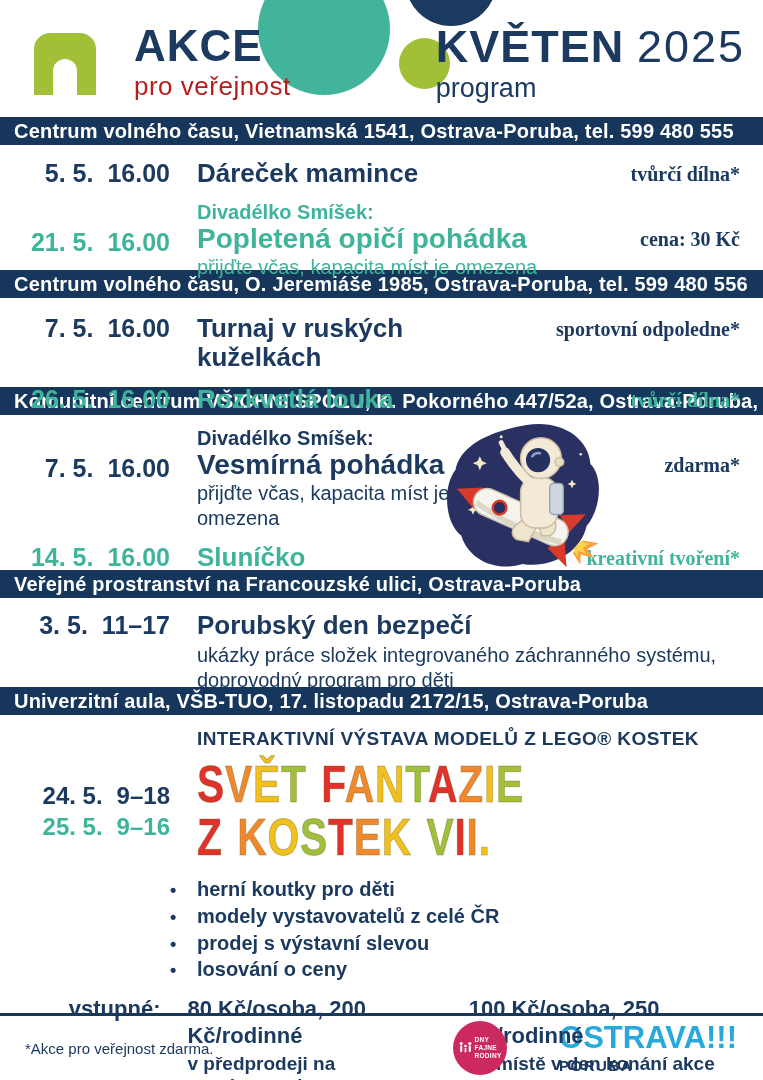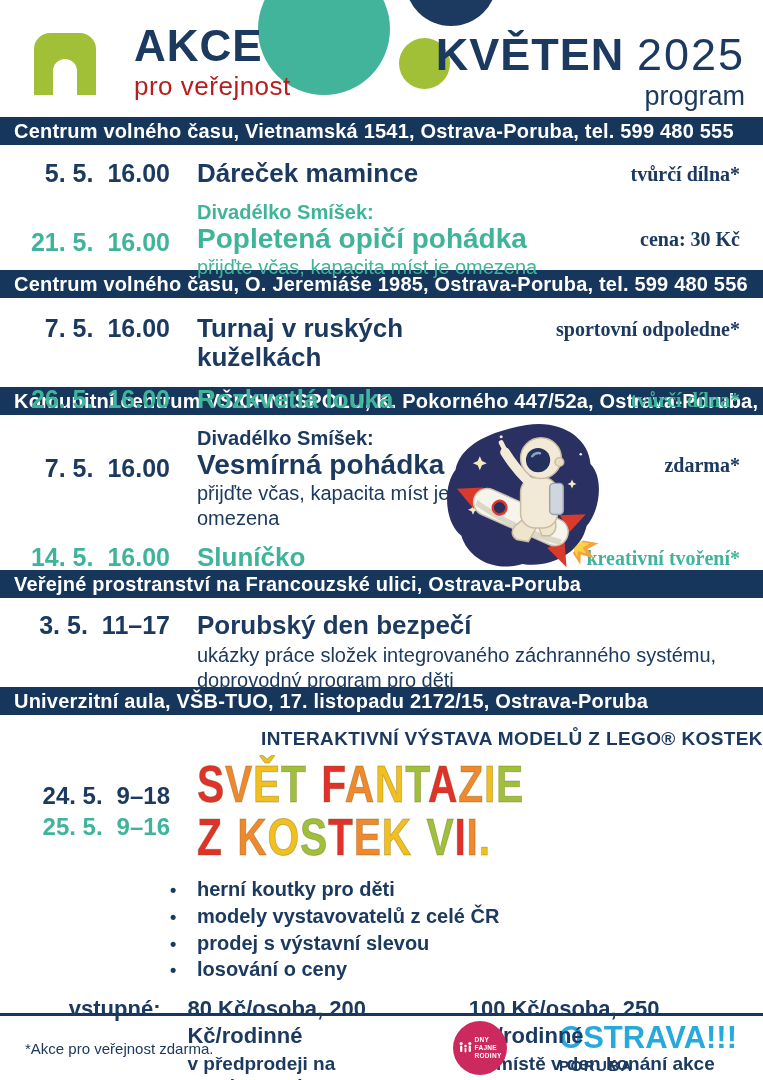--- a/index.html
+++ b/index.html
@@ -17,21 +17,21 @@
             background:#a2c037; border-radius:16px 16px 0 0; }
   .logo-n .arch { position:absolute; left:19px; bottom:0; width:24px; height:36px;
                   background:#ffffff; border-radius:12px 12px 0 0; }
   .brand { position:absolute; left:106px; top:24px;margin-left:28px; }
   .brand .title { font-size:44px; font-weight:bold; letter-spacing:1px; color:#1c3a60; line-height:1; }
   .brand .subtitle { font-size:26px; color:#b91c1c; line-height:1; margin-top:5px; letter-spacing:.5px; }
   .circle { position:absolute; border-radius:50%; }
   .c-teal  { left:258px; top:-37px; width:132px; height:132px; background:#41b49b; }
   .c-navy  { left:405px; top:-66px; width:92px;  height:92px;  background:#1c3a60; }
   .c-green { left:399px; top:38px;  width:51px;  height:51px;  background:#a2c037; }
-  .month-block { position:absolute; right:18px; top:32px; text-align:right; }
+  .month-block { position:absolute; right:18px; top:24px; text-align:left; }
   .month-line { font-size:45px; line-height:1; color:#1c3a60; white-space:nowrap; position:relative; }
   .month-line .m { font-weight:bold; letter-spacing:1px; }
   .month-line .y { font-weight:normal; letter-spacing:2px; }
   .program { font-size:27px; color:#1c3a60; margin-top:4px; }
 
   
   .bar { height:28px; background:#16365c; color:#ffffff; display:flex; align-items:center;
          padding:0 14px; font-size:20px; font-weight:bold; letter-spacing:.2px; white-space:nowrap; }
 
   
@@ -61,21 +61,21 @@
   .sec4 .row1 { padding-top:13px; }
   .titleline { display:flex; align-items:flex-start; }
   .titleline .tag { margin-left:auto; padding-top:3px; }
   .sec4 .note { max-width:565px; margin-top:3px; }
 
   
   .astronaut { position:absolute; left:441px; top:6px; width:165px; height:148px; }
 
   
   .sec5 { height:285px; }
-  .lego-headline { margin:13px 0 0 197px; font-size:19px; font-weight:bold; color:#1c3a60; letter-spacing:.4px;text-align:right; }
+  .lego-headline { margin:13px 0 0 197px; font-size:19px; font-weight:bold; color:#1c3a60; letter-spacing:.4px; }
   .lego-row { display:grid; grid-template-columns:170px 1fr; column-gap:27px; margin-top:8px; }
   .lego-dates { text-align:right; padding-top:22px; font-size:24px; font-weight:bold; line-height:1.3; }
   .lego-dates .d-line { display:flex; justify-content:flex-end; gap:14px; }
   .lego-dates .time { min-width:52px; text-align:center; }
   .lego-big { transform:scaleX(.8); transform-origin:left top; white-space:nowrap; }
   .lego-line { font-size:51px; font-weight:bold; line-height:1.04; letter-spacing:1px;
                -webkit-text-stroke:1px rgba(100,92,25,.35); }
   .lego-line .sp { display:inline-block; width:18px; }
   .bullets { margin:12px 0 0 170px; }
   .bullet-item { display:flex; align-items:baseline; font-size:20px; font-weight:bold; color:#1c3a60; line-height:1.34; }

